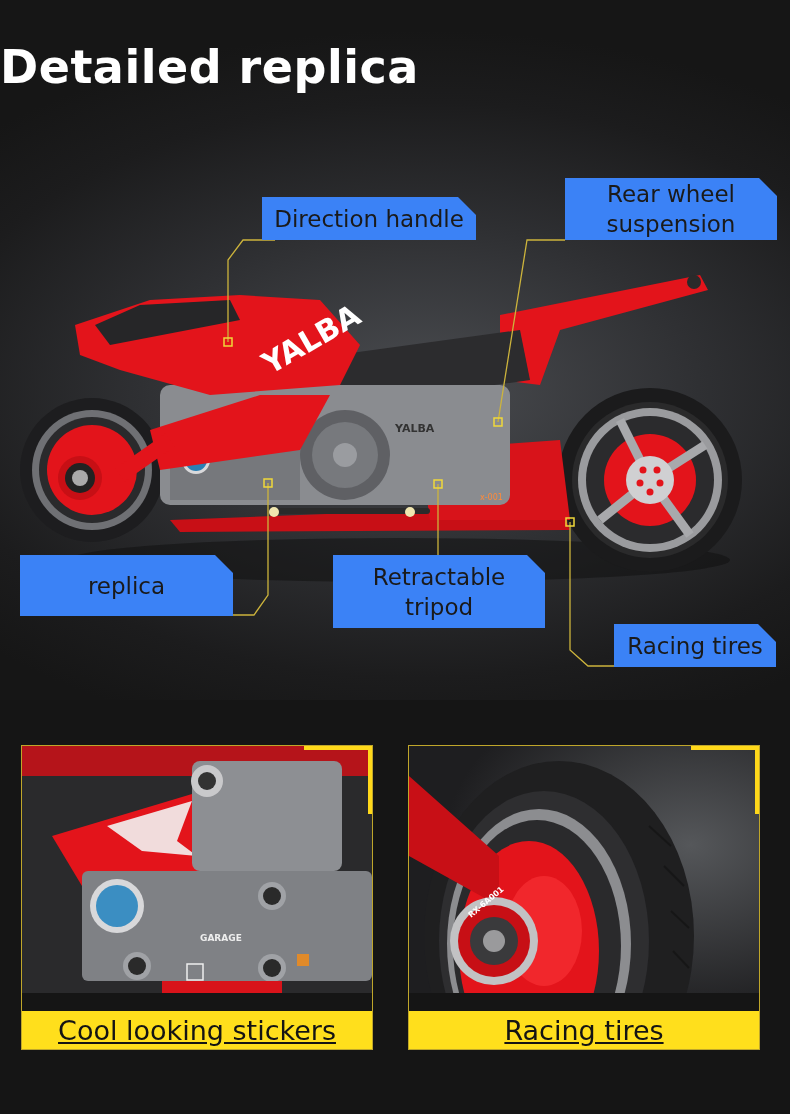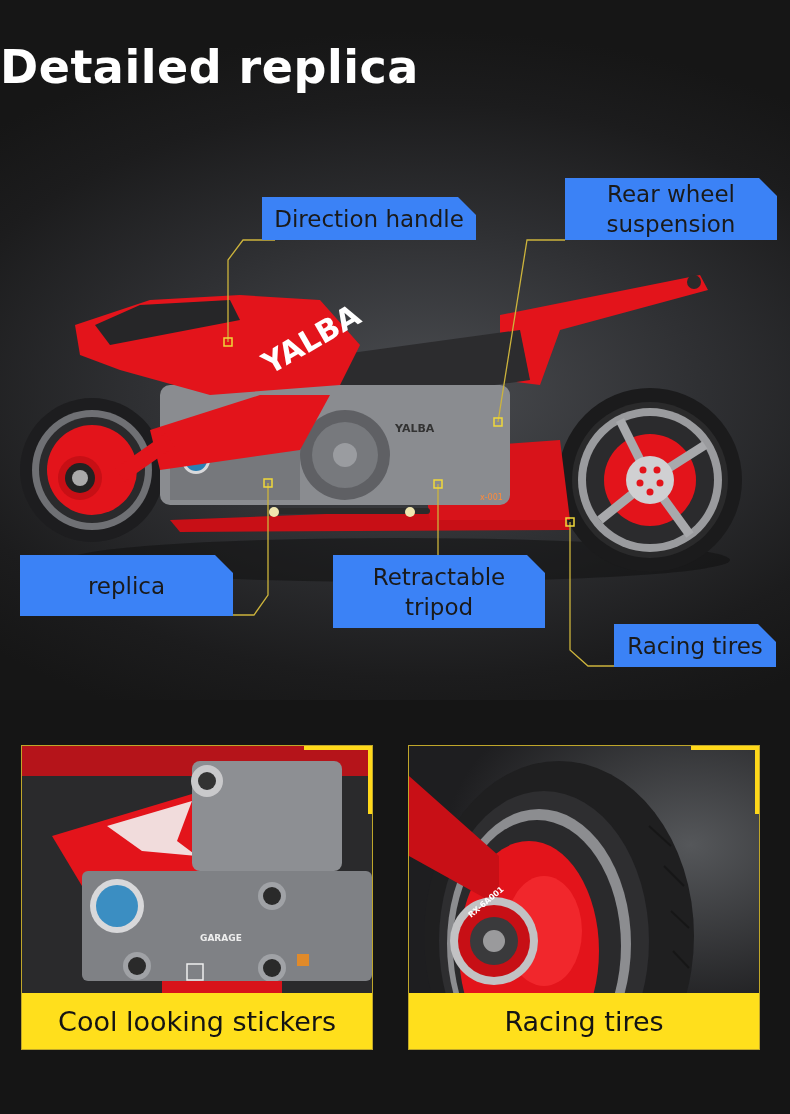--- a/index.html
+++ b/index.html
@@ -30,23 +30,23 @@
   }
   svg.lines { position: absolute; left: 0; top: 0; }
 
   
   .panel {
     position: absolute; top: 745px; width: 352px; height: 305px;
     border: 1.5px solid #bfa62a; overflow: hidden;
   }
   .panel-photo { position: absolute; left: 0; top: 0; width: 100%; height: 247px; overflow: hidden; }
   .panel-caption {
-    position: absolute; left: 0; bottom: 0; width: 100%; height: 56px;
+    position: absolute; left: 0; bottom: 0; width: 100%; height: 38px;
     background: #ffdf1c; color: #141414; font-size: 27px;
-    display: flex; align-items: center; justify-content: center;
+    display: flex; align-items: center; justify-content: center; text-decoration: underline;
   }
   .corner {
     position: absolute; width: 70px; height: 70px;
     border-top: 6px solid #ffd81a; border-right: 6px solid #ffd81a;
     clip-path: polygon(0 0, 100% 0, 100% 100%, 90% 100%, 90% 10%, 0 10%);
   }
 </style>
 </head>
 <body>
 

